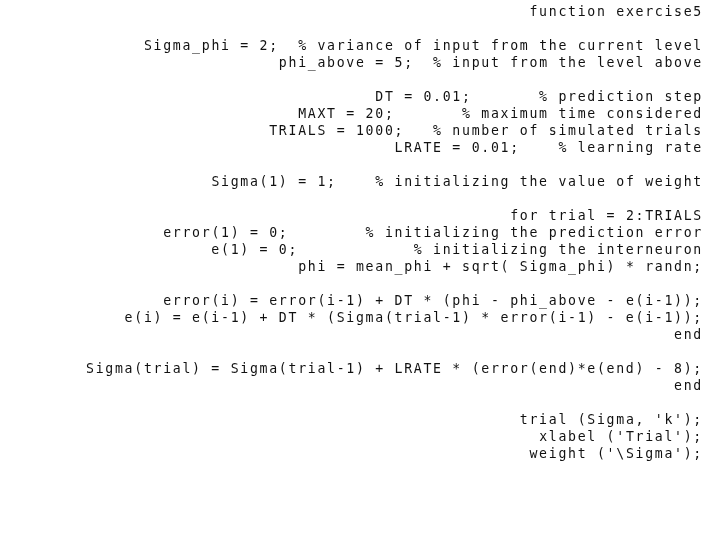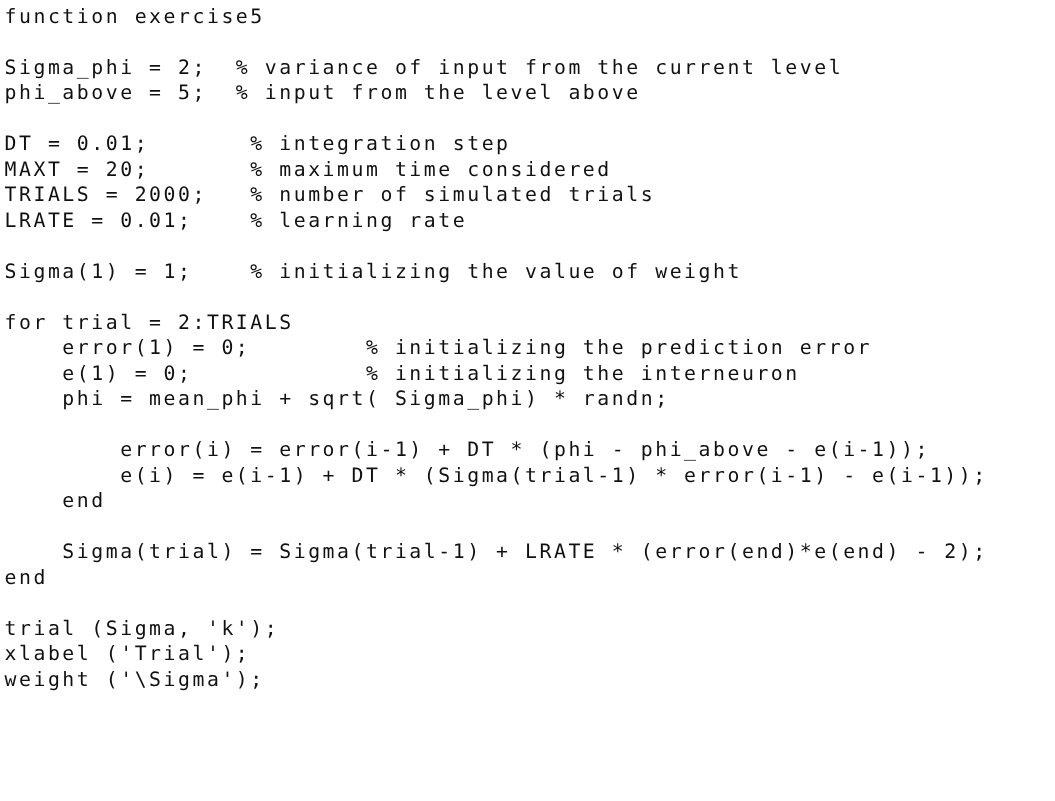--- a/index.html
+++ b/index.html
@@ -16,20 +16,21 @@
   }
   #code-listing {
     position: absolute;
     left: 0;
     top: 0;
     width: 703px;
     height: 534px;
     background: #ffffff;
     box-sizing: border-box;
     padding: 3px 0 0 3px;
+    text-align: right;
   }
   .code-line {
     display: block;
     height: 17px;
     line-height: 17px;
     font-size: 13.2px;
     letter-spacing: 1.7px;
     color: #111111;
     white-space: pre;
     font-family: "DejaVu Sans Mono", "Liberation Mono", monospace;
@@ -41,35 +42,35 @@
 </style>
 </head>
 <body>
 
 <div id="code-listing">
     <span class="code-line">function exercise5</span>
     <span class="code-line blank"></span>
     <span class="code-line">Sigma_phi = 2;  % variance of input from the current level</span>
     <span class="code-line">phi_above = 5;  % input from the level above</span>
     <span class="code-line blank"></span>
-    <span class="code-line">DT = 0.01;       % integration step</span>
+    <span class="code-line">DT = 0.01;       % prediction step</span>
     <span class="code-line">MAXT = 20;       % maximum time considered</span>
-    <span class="code-line">TRIALS = 2000;   % number of simulated trials</span>
+    <span class="code-line">TRIALS = 1000;   % number of simulated trials</span>
     <span class="code-line">LRATE = 0.01;    % learning rate</span>
     <span class="code-line blank"></span>
     <span class="code-line">Sigma(1) = 1;    % initializing the value of weight</span>
     <span class="code-line blank"></span>
     <span class="code-line">for trial = 2:TRIALS</span>
     <span class="code-line">    error(1) = 0;        % initializing the prediction error</span>
     <span class="code-line">    e(1) = 0;            % initializing the interneuron</span>
     <span class="code-line">    phi = mean_phi + sqrt( Sigma_phi) * randn;</span>
     <span class="code-line blank"></span>
     <span class="code-line">        error(i) = error(i-1) + DT * (phi - phi_above - e(i-1));</span>
     <span class="code-line">        e(i) = e(i-1) + DT * (Sigma(trial-1) * error(i-1) - e(i-1));</span>
     <span class="code-line">    end</span>
     <span class="code-line blank"></span>
-    <span class="code-line">    Sigma(trial) = Sigma(trial-1) + LRATE * (error(end)*e(end) - 2);</span>
+    <span class="code-line">    Sigma(trial) = Sigma(trial-1) + LRATE * (error(end)*e(end) - 8);</span>
     <span class="code-line">end</span>
     <span class="code-line blank"></span>
     <span class="code-line">trial (Sigma, 'k');</span>
     <span class="code-line">xlabel ('Trial');</span>
     <span class="code-line">weight ('\Sigma');</span>
   </div>
 
 </body></html>

